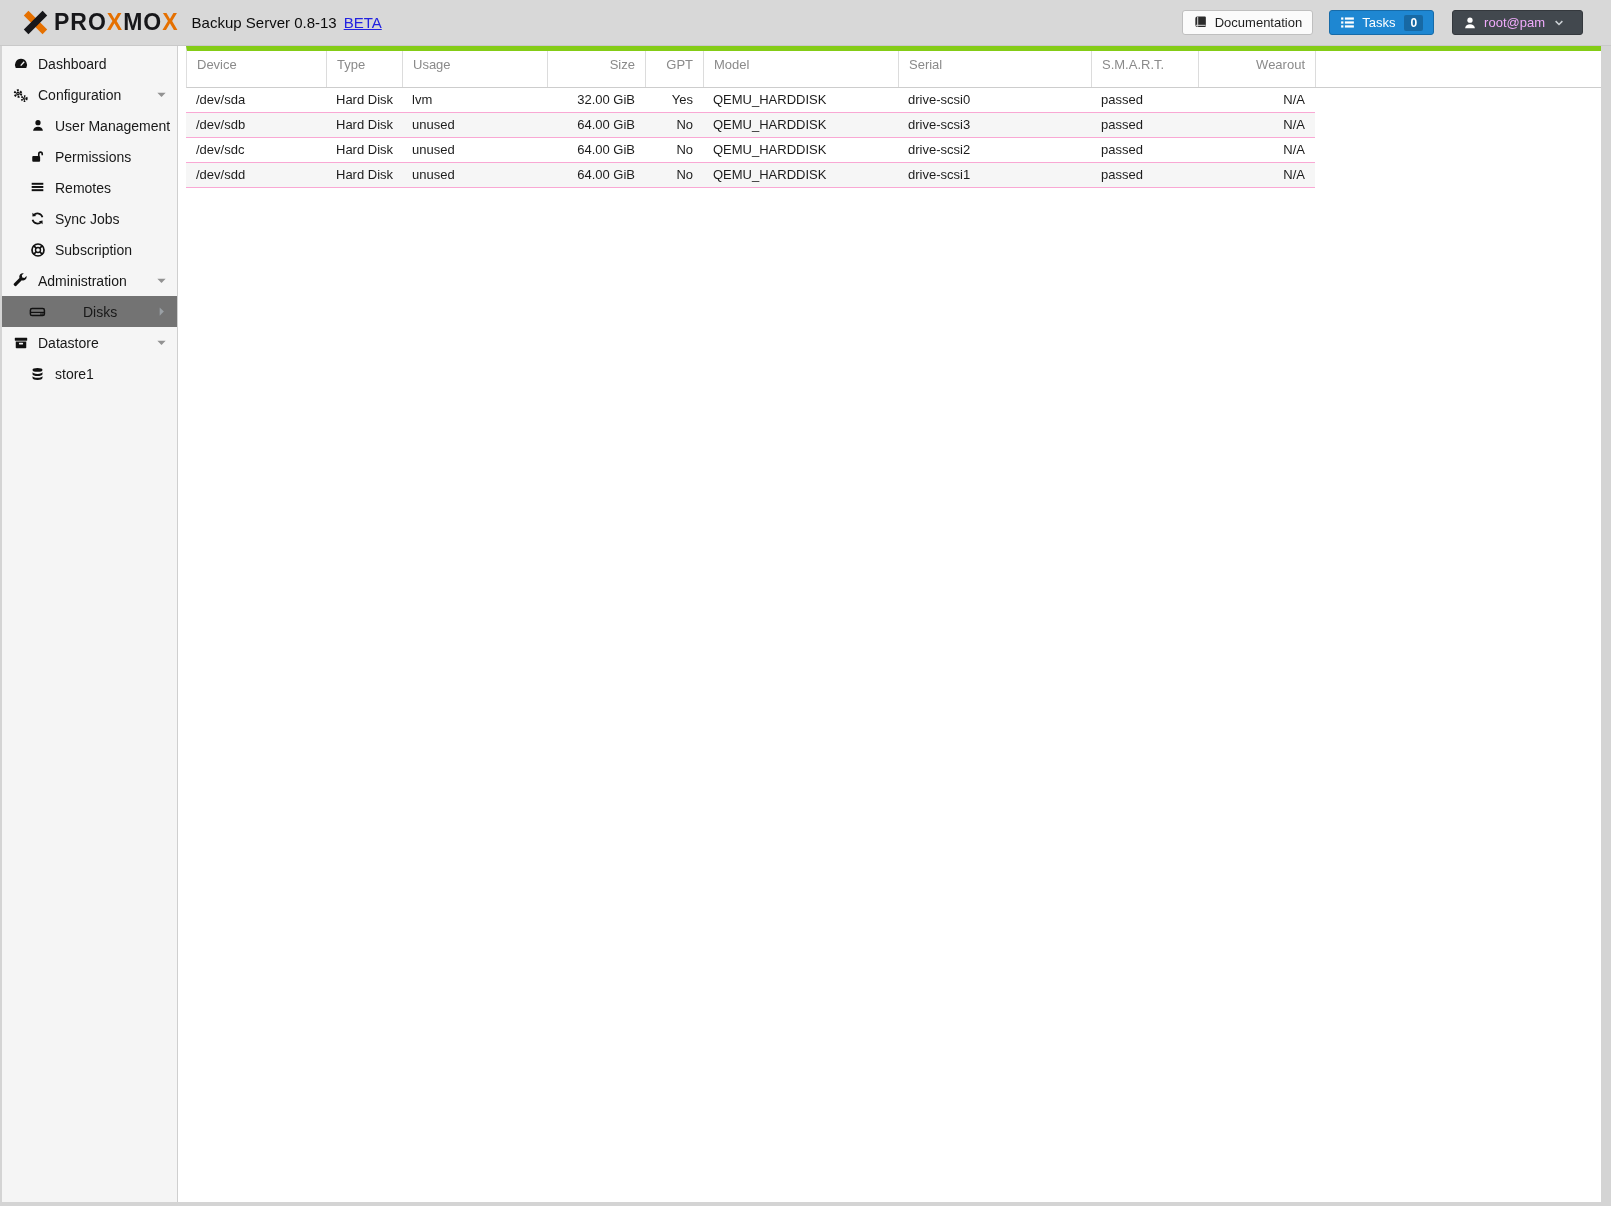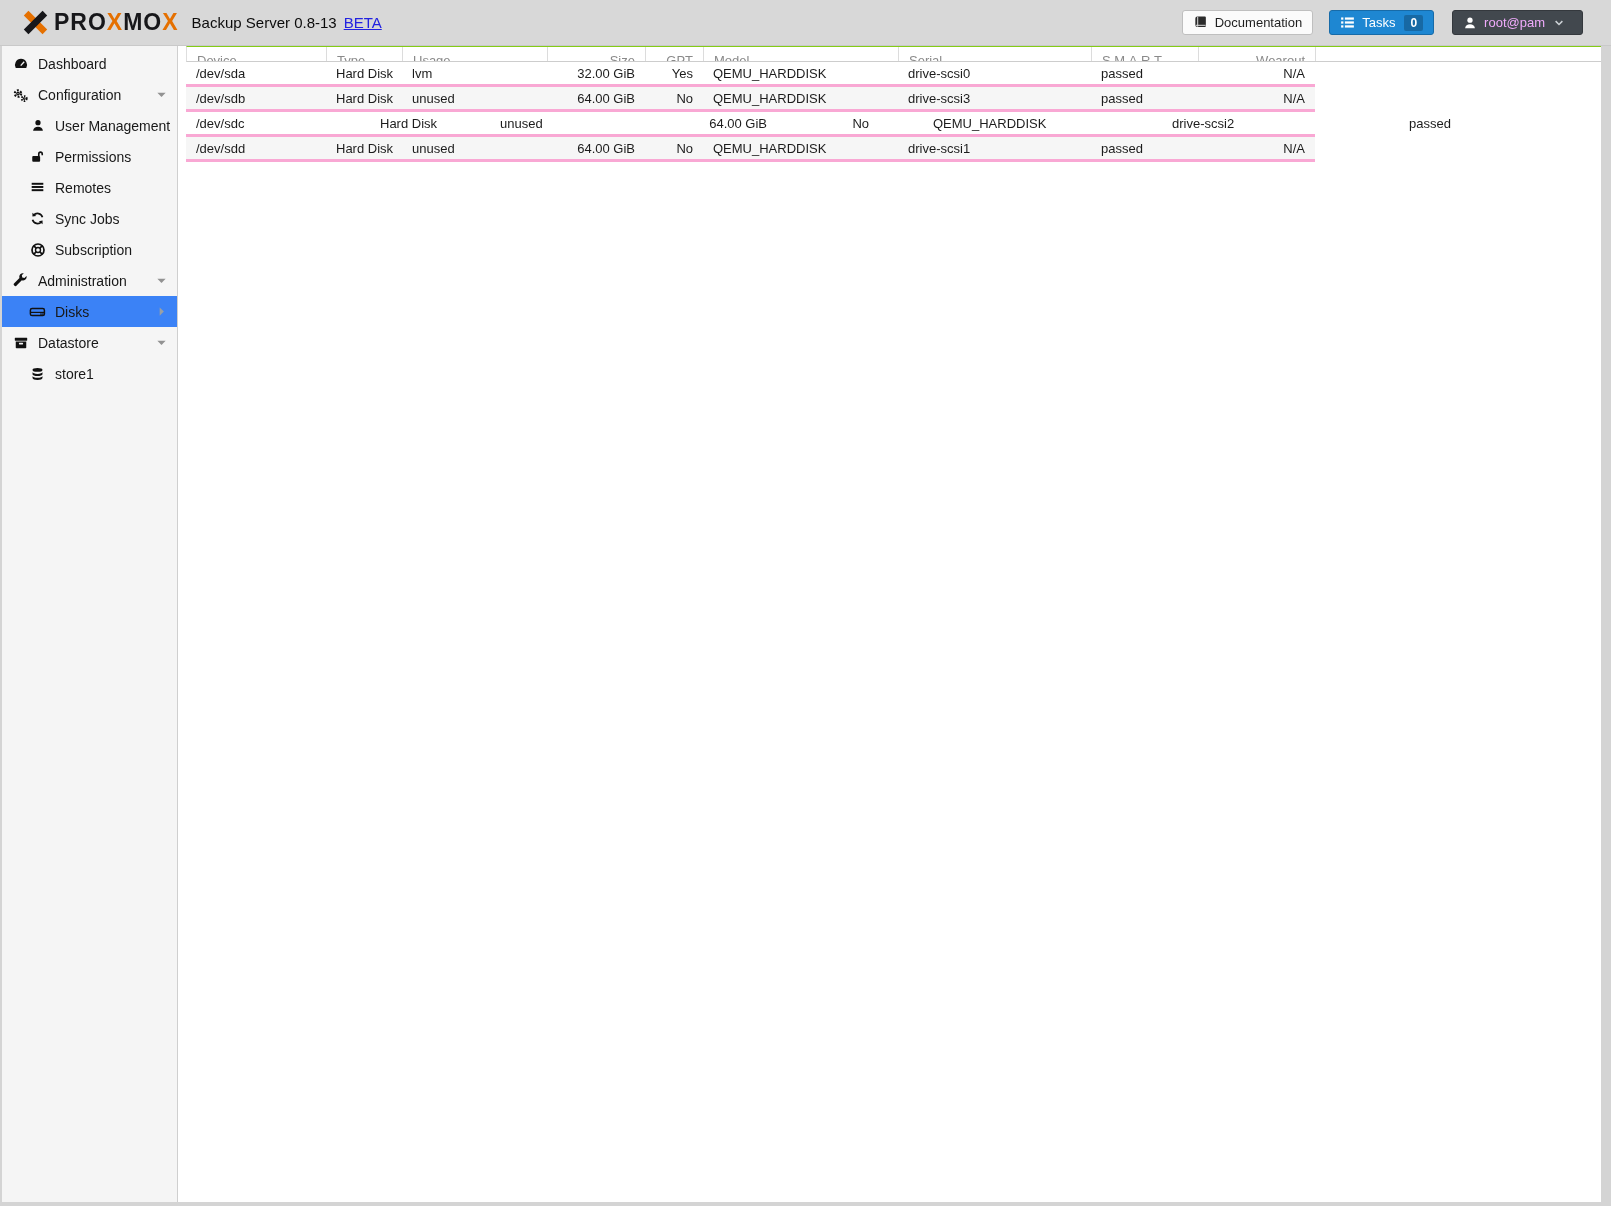--- a/index.html
+++ b/index.html
@@ -49,49 +49,49 @@
   
   .sidebar {
     width:176px; background:#f5f5f5; border-right:1px solid #cfcfcf;
     padding-top:2px; flex:0 0 auto;
   }
   .side-item {
     height:31px; display:flex; align-items:center; position:relative;
     font-size:14px; color:#181818; cursor:pointer; padding-left:10px;
   }
   .side-item.lvl1 { padding-left:27px; }
-  .side-item.selected { background:#3b82f6; }
+  .side-item.selected { background:#737373;gap:28px; }
   .side-item .icon { width:17px; height:16px; display:inline-flex; justify-content:center; margin-right:9px; flex:0 0 auto; }
   .side-item .arrow { position:absolute; right:10px; top:10px; display:inline-flex; }
 
   
   .content { flex:1; background:#fff; min-width:0; display:flex; flex-direction:column; }
   .toolbar { padding:5px 0 3px 10px; display:flex; }
   .toolbar button {
     height:26px; padding:0 11px; font-size:13px; border-radius:3px; margin-right:8px;
     font-family:"Liberation Sans", sans-serif; cursor:pointer;
     background:linear-gradient(#f7f7f7,#ebebeb); border:1px solid #bcbcbc; color:#222;
   }
   .toolbar button.disabled {
     background:#fdfdfd; border:1px solid #e2e2e2; color:#acacac; cursor:default;
   }
 
   .grid { margin-left:8px; flex:1; display:flex; flex-direction:column; min-height:0; }
   .grid-header {
-    display:flex; height:16px; border-top:1px solid #84cc16; border-bottom:1px solid #cdcdcd;
+    display:flex; height:42px; border-top:5px solid #84cc16; border-bottom:1px solid #cdcdcd;
     border-left:1px solid #dedede; background:#fff; flex:0 0 auto;
   }
   .hcell {
     font-size:13px; color:#8a8a8a; line-height:27px; padding:0 10px;
     border-right:1px solid #dcdcdc; overflow:hidden; white-space:nowrap; cursor:pointer;
     flex:0 0 auto;
   }
   .hcell.right { text-align:right; }
   .hcell.filler { flex:1 1 auto; border-right:none; cursor:default; }
-  .grid-row { display:flex; height:25px; border-bottom:3px solid #f9a8d4; cursor:pointer; background:#fff; }
+  .grid-row { display:flex; height:25px; border-bottom:1px solid #f9a8d4; cursor:pointer; background:#fff; }
   .grid-row.stripe { background:#f6f6f6; }
   .gcell {
     font-size:13px; color:#1c1c1c; line-height:24px; padding:0 10px;
     overflow:hidden; white-space:nowrap; flex:0 0 auto;
   }
   .gcell.right { text-align:right; }
 
   .icon svg { display:block; }
 </style>
 </head>
@@ -323,21 +323,21 @@
               <div class="gcell" style="width: 140px;">/dev/sdb</div>
               <div class="gcell" style="width: 76px;">Hard Disk</div>
               <div class="gcell" style="width: 145px;">unused</div>
               <div class="gcell right" style="width: 98px;">64.00 GiB</div>
               <div class="gcell right" style="width: 58px;">No</div>
               <div class="gcell" style="width: 195px;">QEMU_HARDDISK</div>
               <div class="gcell" style="width: 193px;">drive-scsi3</div>
               <div class="gcell" style="width: 107px;">passed</div>
               <div class="gcell right" style="width: 117px;">N/A</div>
             </div>
-            <div class="grid-row" style="width: 1129px; gap: 44px;">
+            <div class="grid-row" style="width: 1129px;">
               <div class="gcell" style="width: 140px;">/dev/sdc</div>
               <div class="gcell" style="width: 76px;">Hard Disk</div>
               <div class="gcell" style="width: 145px;">unused</div>
               <div class="gcell right" style="width: 98px;">64.00 GiB</div>
               <div class="gcell right" style="width: 58px;">No</div>
               <div class="gcell" style="width: 195px;">QEMU_HARDDISK</div>
               <div class="gcell" style="width: 193px;">drive-scsi2</div>
               <div class="gcell" style="width: 107px;">passed</div>
               <div class="gcell right" style="width: 117px;">N/A</div>
             </div>

